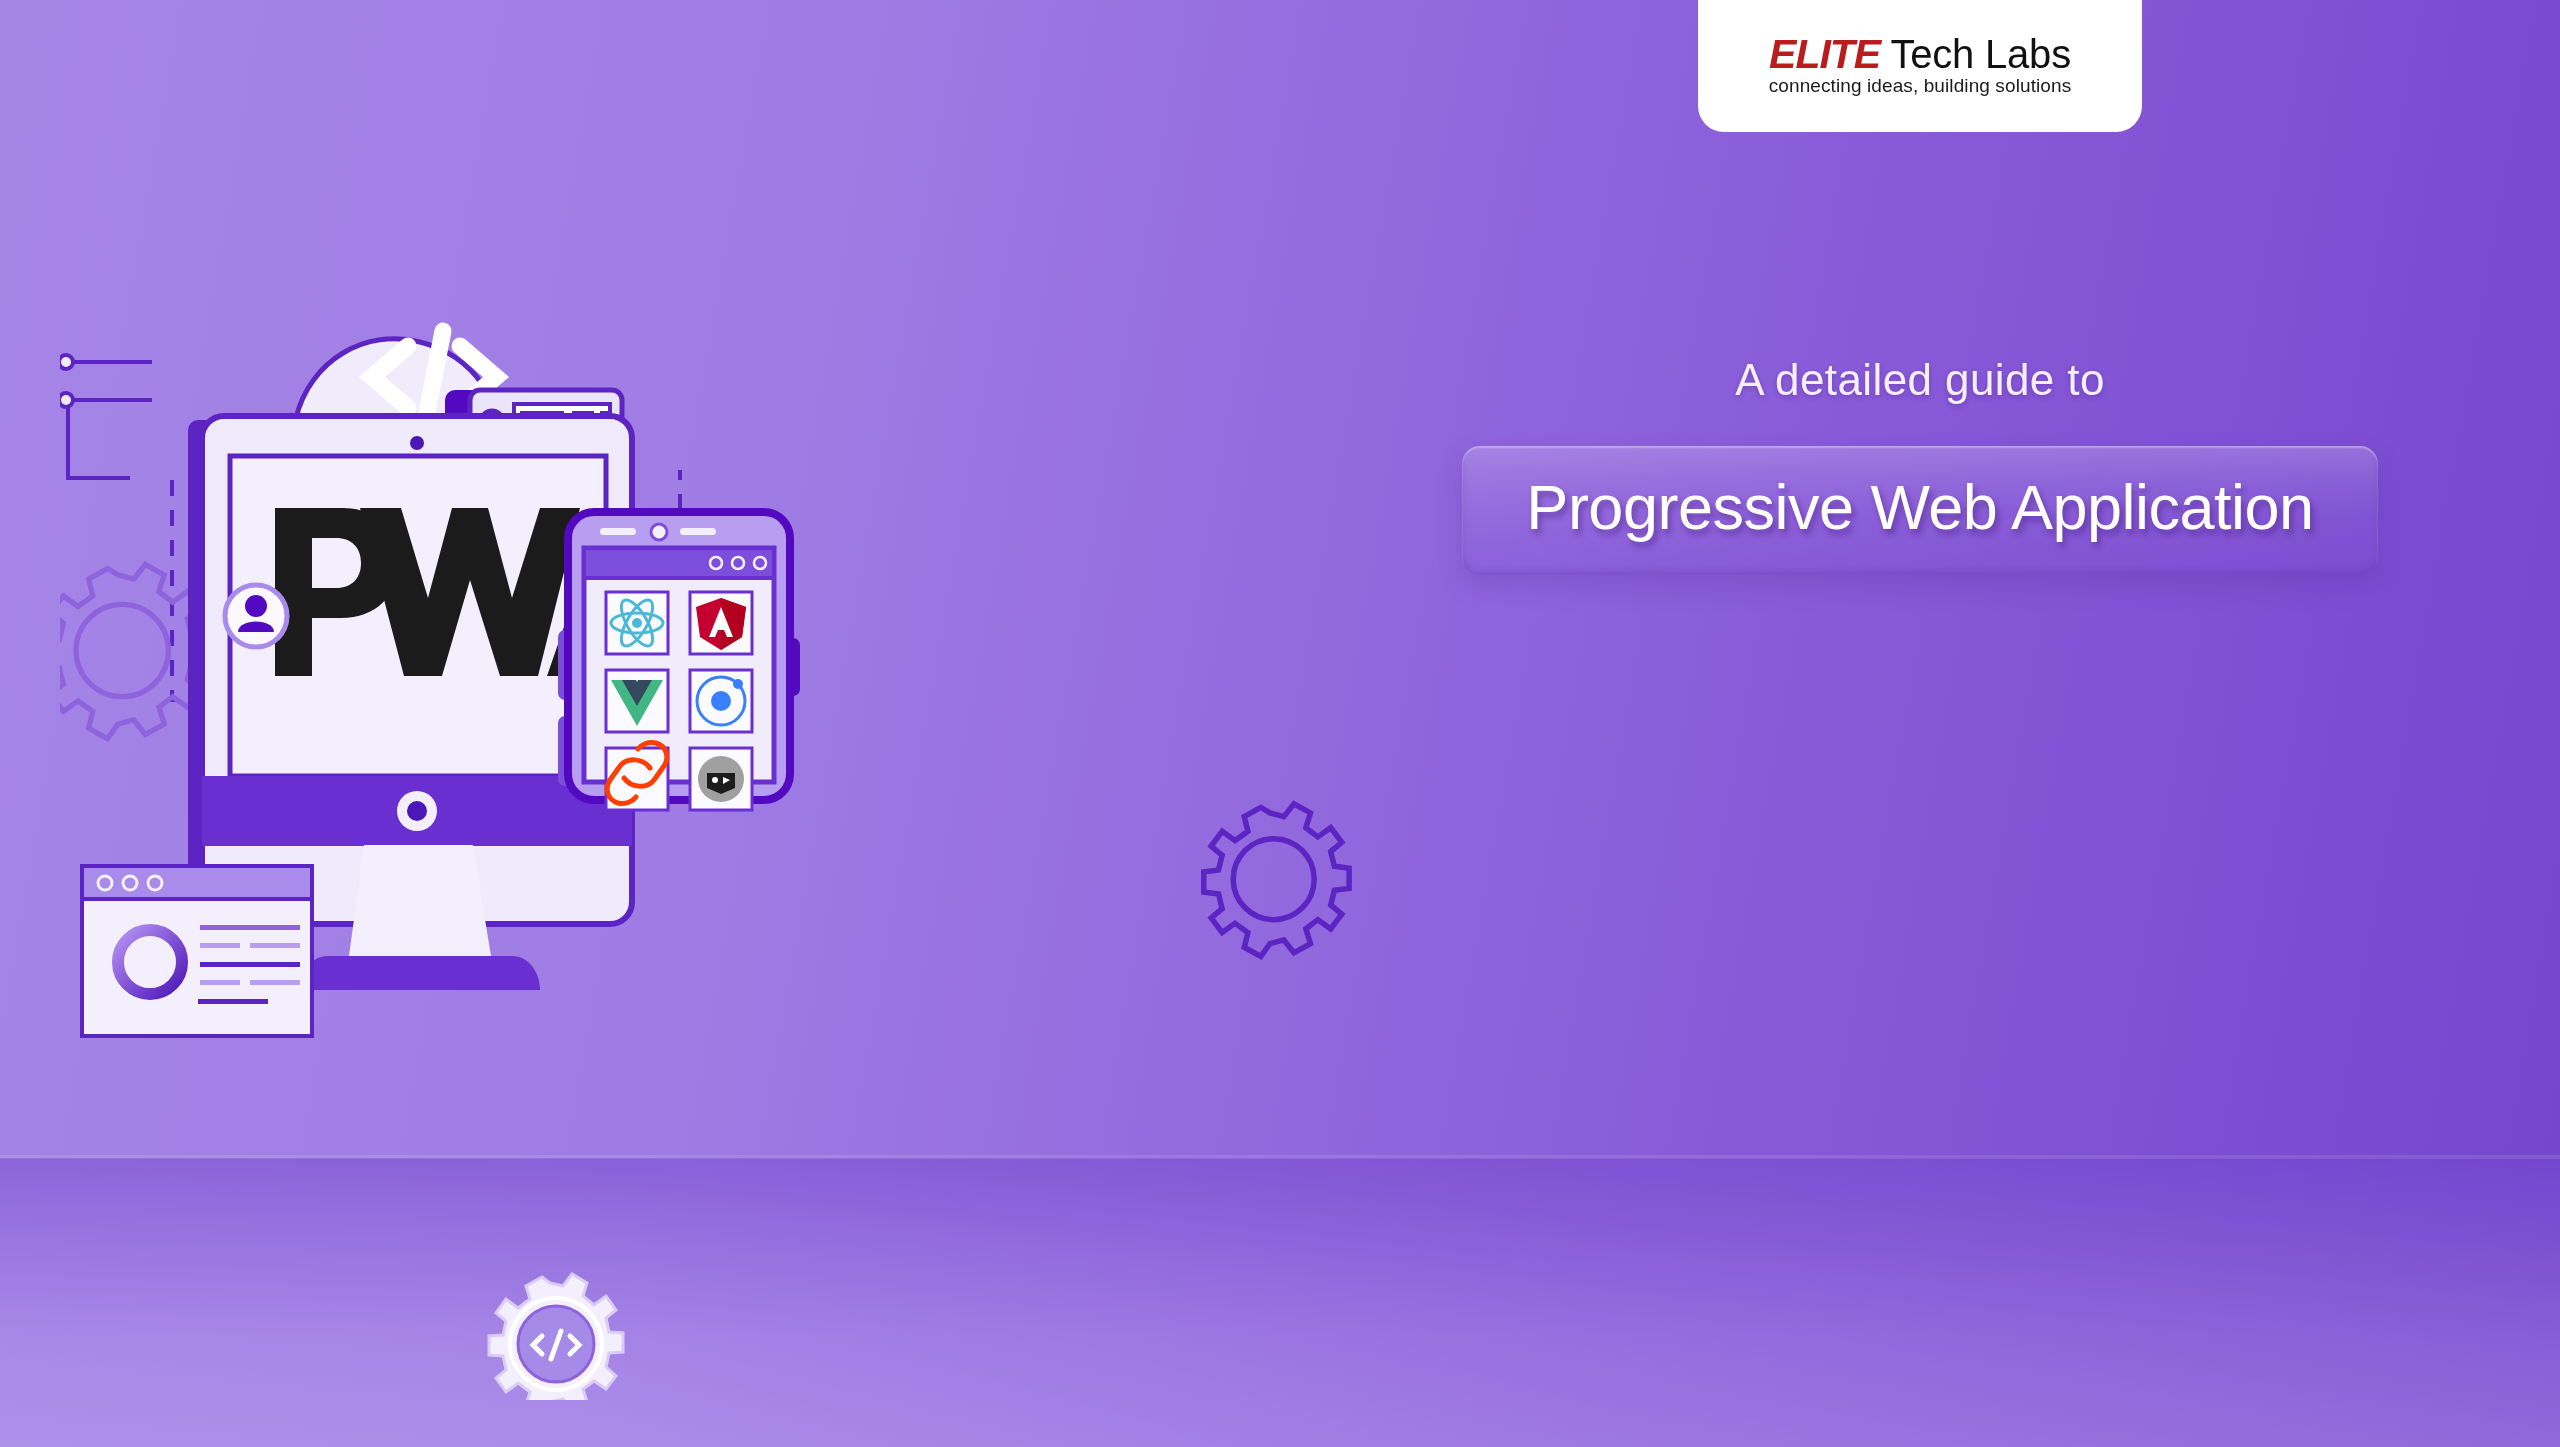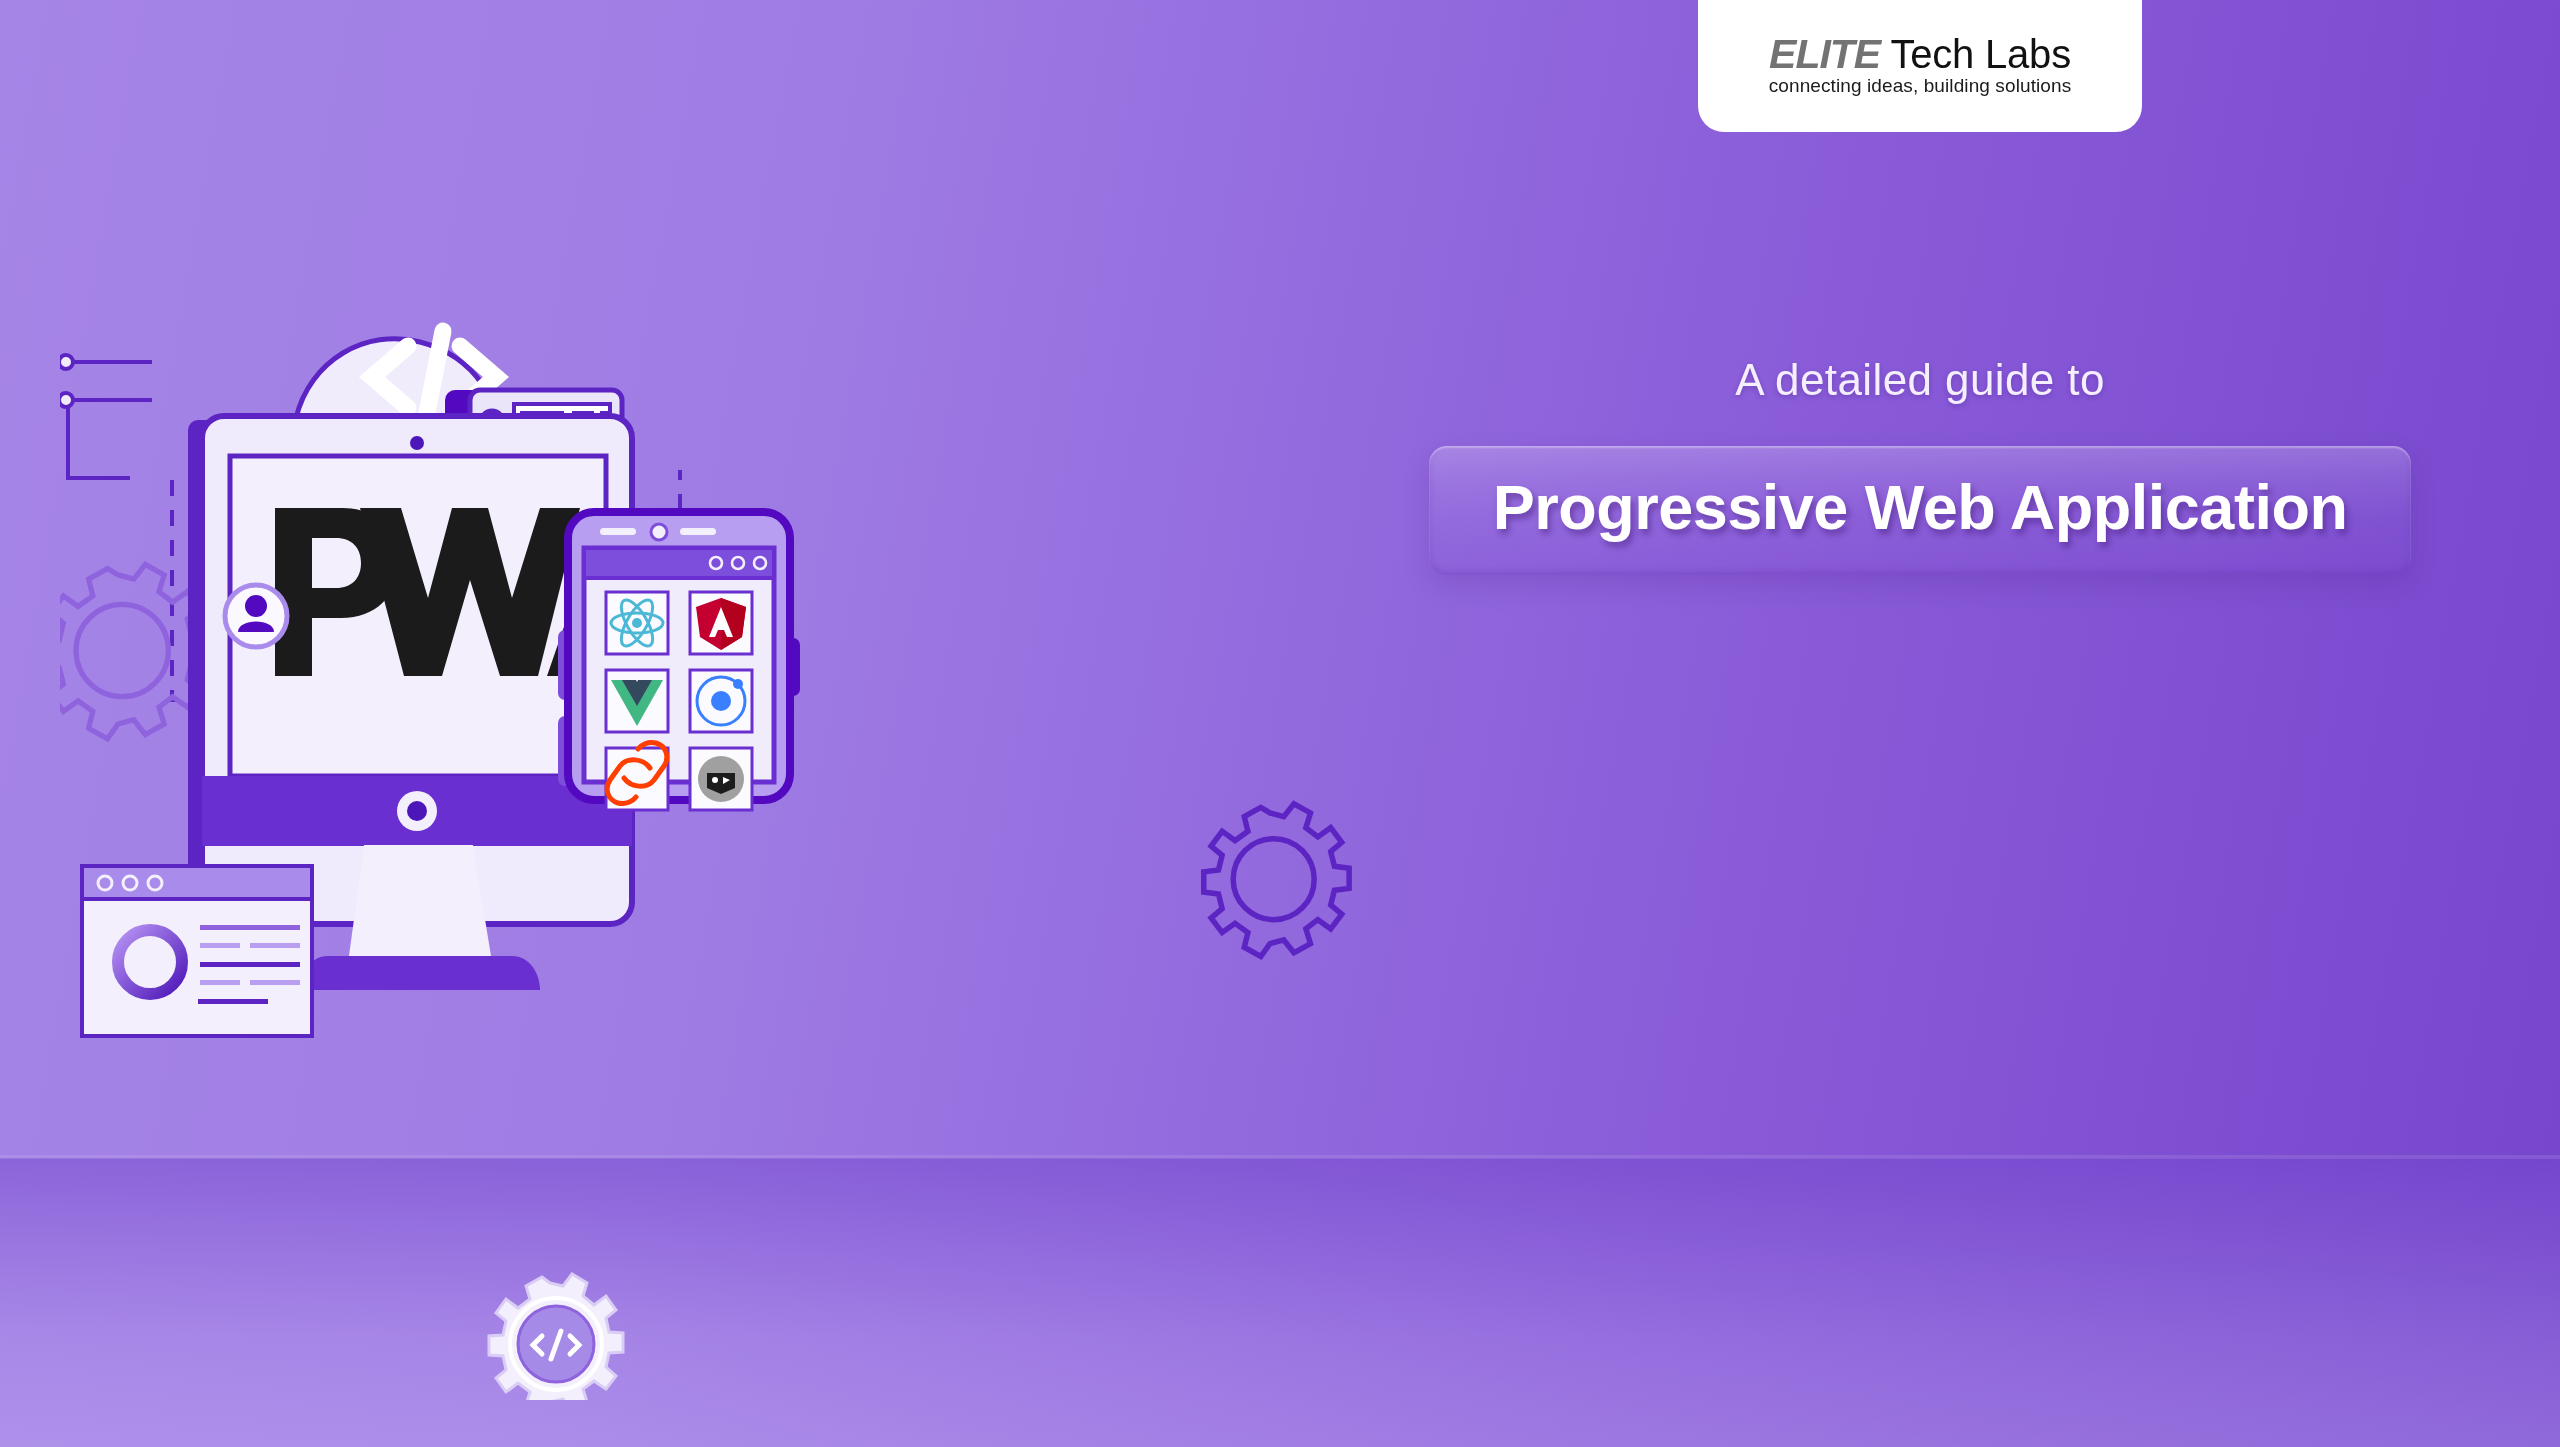--- a/index.html
+++ b/index.html
@@ -59,21 +59,21 @@
   }
   .logo-wordmark {
     font-size: 40px;
     font-weight: 400;
     letter-spacing: -0.2px;
     color: #111111;
     line-height: 1;
     white-space: nowrap;
   }
   .logo-wordmark .elite {
-    color: #737373;
+    color: #b91c1c;
     font-weight: 700;
     font-style: italic;
     letter-spacing: -1px;
     font-size: 41px;
   }
   .logo-tagline {
     font-size: 19px;
     color: #1b1b1b;
     letter-spacing: 0.1px;
     white-space: nowrap;
@@ -104,21 +104,21 @@
         rgba(255,255,255,0.03) 55%,
         rgba(120,70,200,0.12) 100%);
     box-shadow:
       inset 0 2px 2px rgba(255,255,255,0.35),
       inset 0 -3px 6px rgba(86,40,160,0.25),
       0 10px 26px rgba(70,30,130,0.18);
   }
   .title-pill .title-text {
     display: block;
     font-size: 63px;
-    font-weight: 700;
+    font-weight: 400;
     color: #ffffff;
     letter-spacing: -0.5px;
     line-height: 1;
     white-space: nowrap;
     text-shadow: 3px 5px 6px rgba(64,25,120,0.48);
   }
 
   
   .illustration {
     position: absolute;

